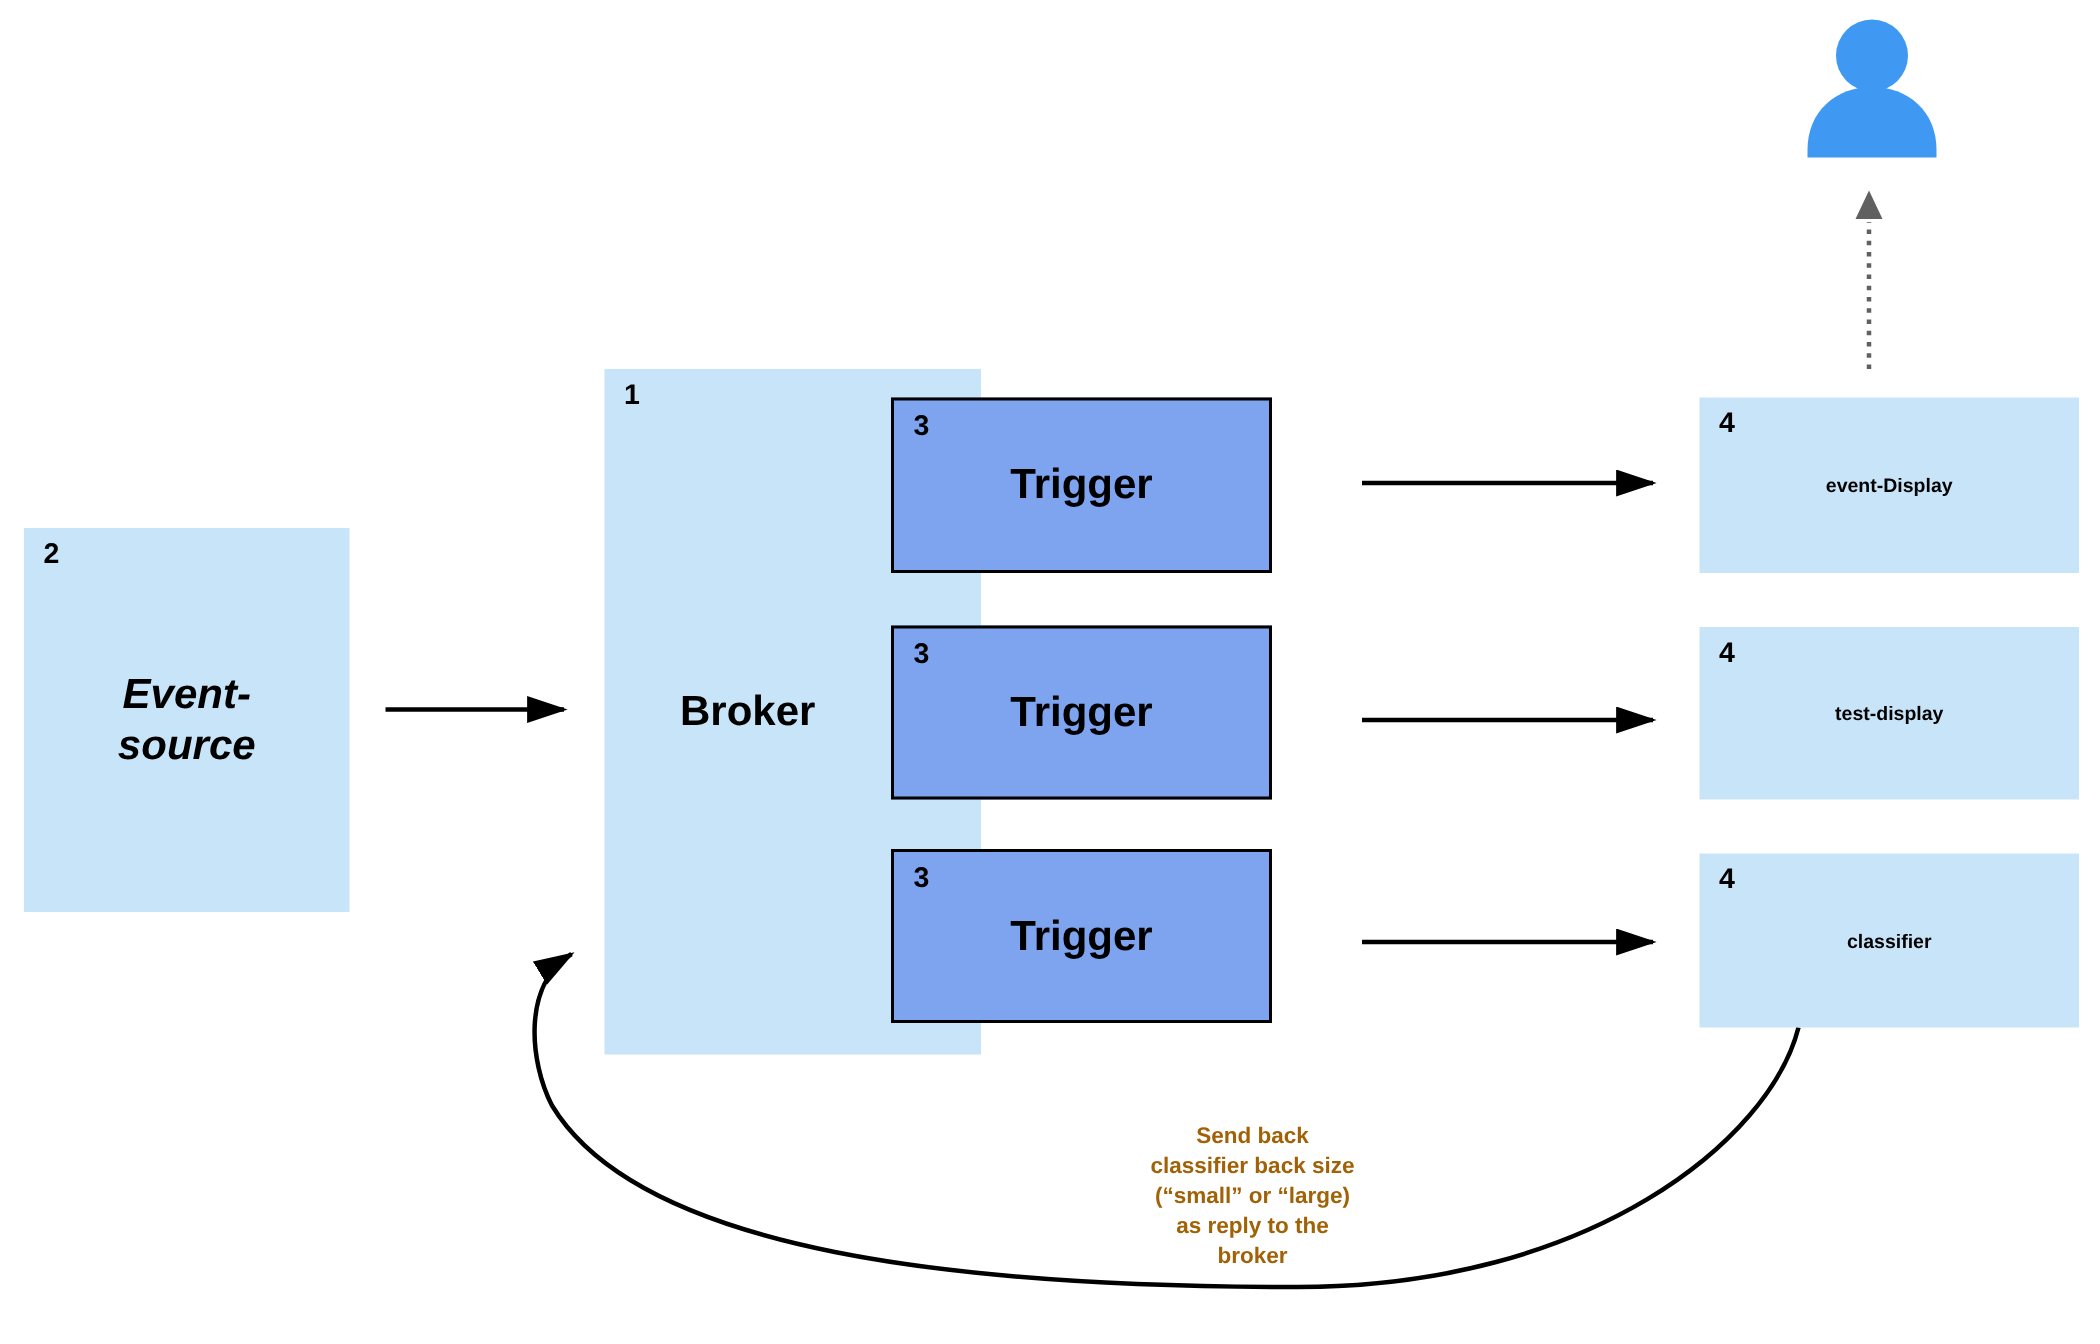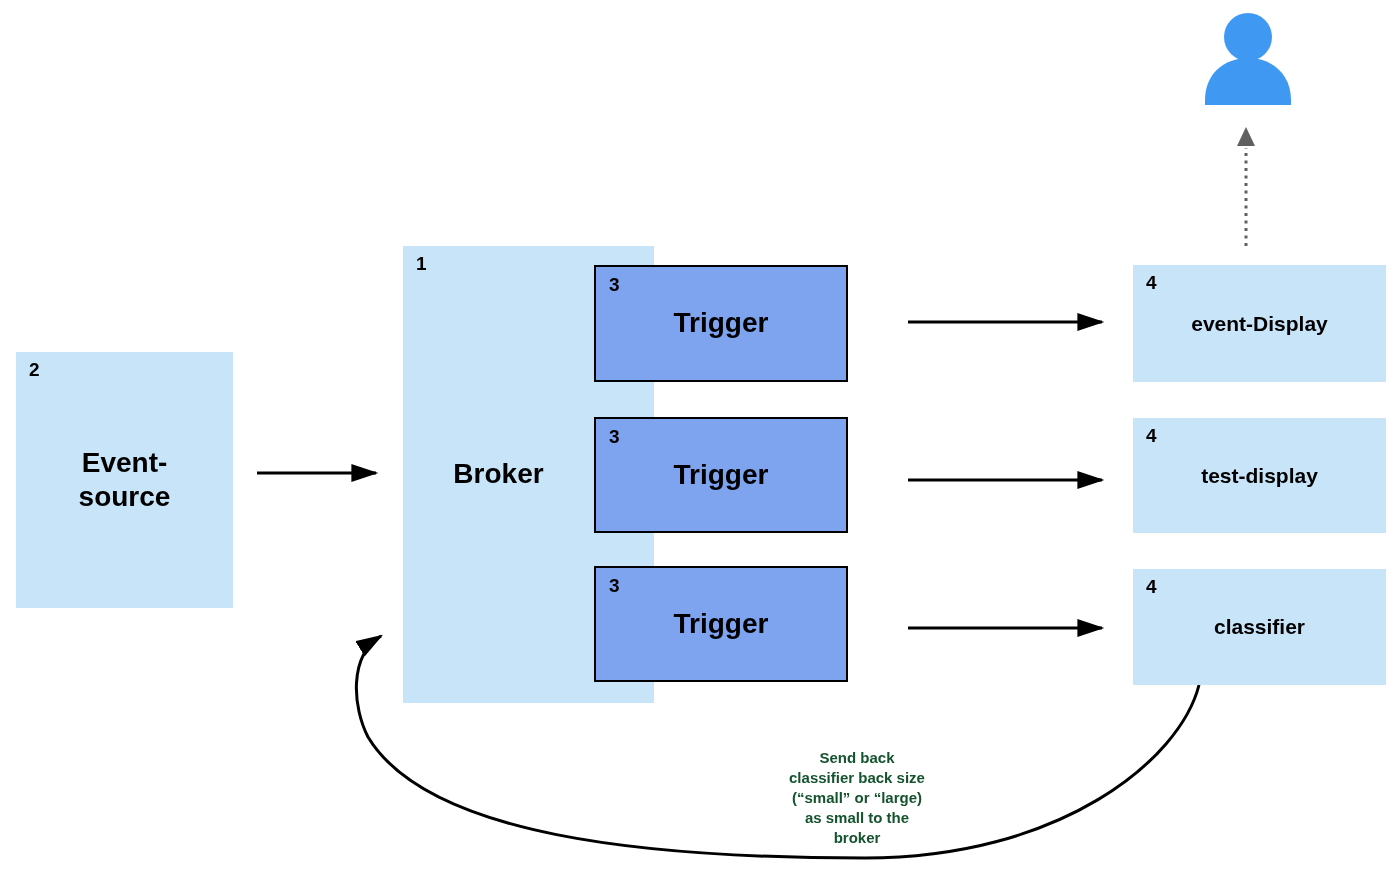--- a/index.html
+++ b/index.html
@@ -17,25 +17,25 @@
 
   .num{
     position:absolute;top:8px;left:13px;
     font-weight:bold;font-size:19px;color:#000;line-height:1.1;
   }
   .label{
     position:absolute;inset:0;display:flex;align-items:center;justify-content:center;
     font-weight:bold;color:#000;text-align:center;
   }
   .label.big{font-size:28px;line-height:1.22;}
-  .label.small{font-size:21px;}
+  .label.small{font-size:13px;}
 
   
   .es{left:16px;top:352px;width:217px;height:256px;}
-  .es .label{padding:0 30px;}
+  .es .label{padding:0 30px;font-style:italic;}
 
   
   .broker{left:403px;top:246px;width:251px;height:457px;}
   .broker .label{width:191px;right:auto;}
 
   
   .t1{left:594px;top:265px;width:254px;height:117px;}
   .t2{left:594px;top:417px;width:254px;height:116px;}
   .t3{left:594px;top:566px;width:254px;height:116px;}
 
@@ -43,22 +43,22 @@
   .g1{left:1133px;top:265px;width:253px;height:117px;}
   .g2{left:1133px;top:418px;width:253px;height:115px;}
   .g3{left:1133px;top:569px;width:253px;height:116px;}
 
   
   .user{position:absolute;left:1200px;top:8px;width:96px;height:100px;}
   .user .fill{fill:var(--person-blue,#3F99F2);}
 
   
   .annotation{
-    position:absolute;left:750px;top:748px;width:214px;
-    text-align:center;font-weight:bold;font-size:15px;line-height:20px;color:#14532d;
+    position:absolute;left:728px;top:748px;width:214px;
+    text-align:center;font-weight:bold;font-size:15px;line-height:20px;color:#a16207;
   }
   .annotation span{display:block;}
 
   .connector{stroke:var(--arrow-black,#000);stroke-width:3;fill:none;}
   .connector-dotted{stroke:var(--dotted-gray,#606060);stroke-width:3;fill:none;}
   .ah-gray{fill:var(--dotted-gray,#606060);}
 </style>
 </head>
 <body>
 
@@ -121,17 +121,17 @@
 
   <svg class="user" viewBox="0 0 96 100">
     <circle class="fill" cx="48" cy="29" r="24"></circle>
     <path class="fill" d="M5,97 L5,92 C5,66 24,50 48,50 C72,50 91,66 91,92 L91,97 Z"></path>
   </svg>
 
   <div class="annotation">
     <span>Send back</span>
     <span>classifier back size</span>
     <span>(“small” or “large)</span>
-    <span>as small to the</span>
+    <span>as reply to the</span>
     <span>broker</span>
   </div>
 
 </div>
 
 </body></html>

